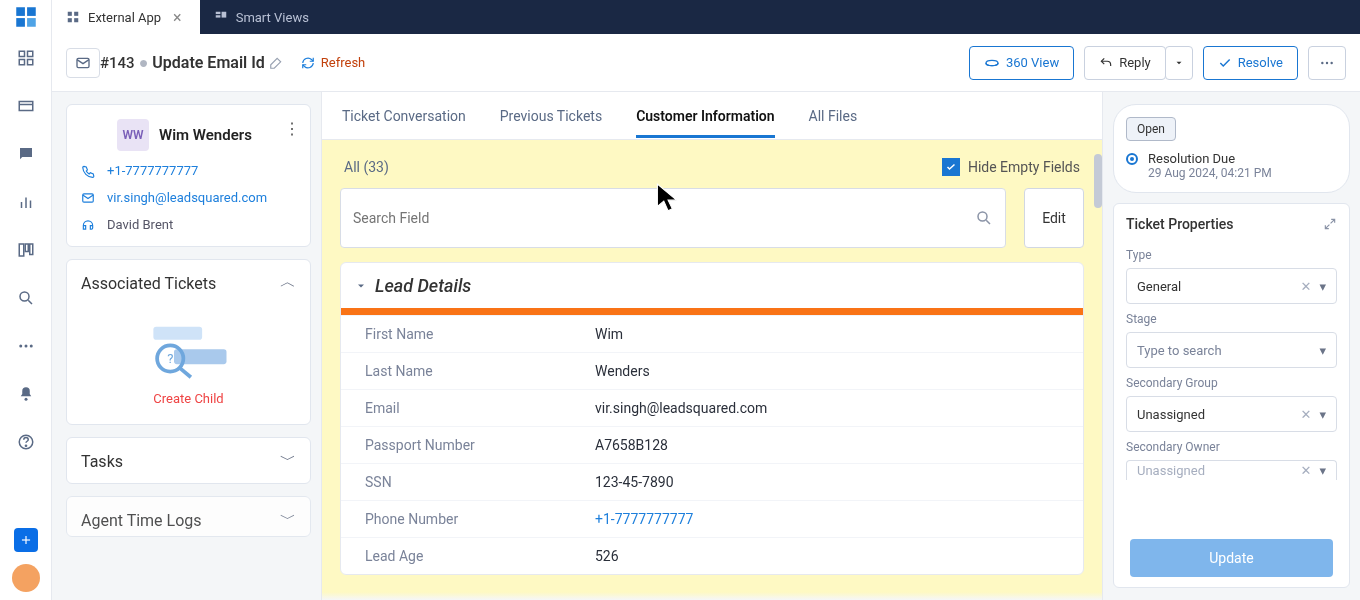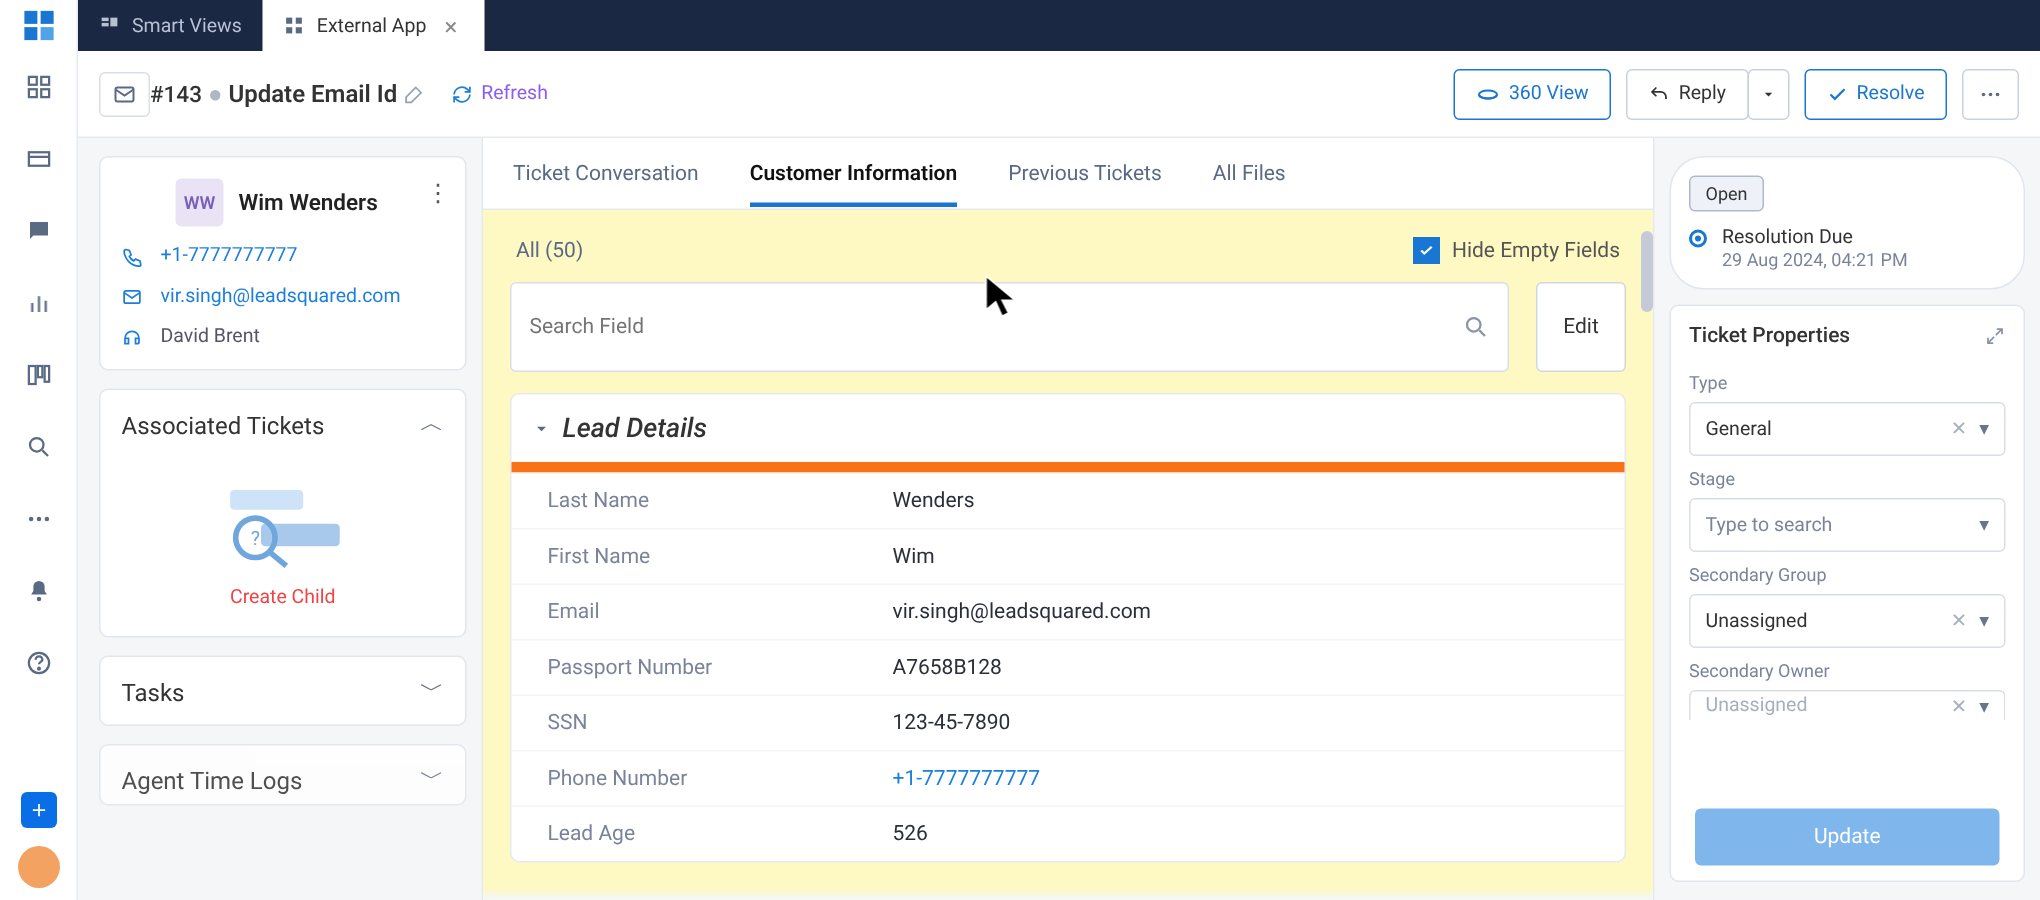--- a/index.html
+++ b/index.html
@@ -14,21 +14,21 @@
 .rail-spacer { flex: 1; }
 .rail-add { width: 24px; height: 24px; background: #0a6ee6; border-radius: 4px; color: #fff; display: flex; align-items: center; justify-content: center; margin-bottom: 12px; }
 .avatar-rail { width: 28px; height: 28px; border-radius: 50%; background: #f4a261; margin-bottom: 8px; }
 .main { position: absolute; left: 52px; right: 0; top: 34px; bottom: 0; display: flex; flex-direction: column; }
 .ticket-header { height: 58px; border-bottom: 1px solid #e6e9ef; display: flex; align-items: center; padding: 0 14px; }
 .mail-icon-box { width: 34px; height: 30px; border: 1px solid #d8dde6; border-radius: 4px; display: flex; align-items: center; justify-content: center; color: #5a6a85; }
 .ticket-id { font-size: 15px; color: #333; font-weight: 500; }
 .dot { color: #b0b6c2; margin: 0 4px; }
 .ticket-title { font-size: 16px; color: #333; font-weight: 600; }
 .edit-ico { color: #97a0b0; margin-left: 4px; }
-.refresh { display: flex; align-items: center; gap: 6px; color: #8b5cf6; font-size: 13px; margin-left: 8px; padding: 4px 10px; border-radius: 4px; cursor: pointer; }
+.refresh { display: flex; align-items: center; gap: 6px; color: #c2410c; font-size: 13px; margin-left: 8px; padding: 4px 10px; border-radius: 4px; cursor: pointer; }
 .head-spacer { flex: 1; }
 .btn { height: 34px; border: 1px solid #c9d1df; border-radius: 4px; padding: 0 14px; display: flex; align-items: center; gap: 6px; font-size: 13px; color: #333; background: #fff; cursor: pointer; }
 .btn.primary-outline { border-color: #1976d2; color: #1976d2; }
 .btn.dropdown-part { padding: 0 8px; margin-left: -1px; }
 .btn-group { display: flex; margin-left: 10px; }
 .body-row { flex: 1; display: flex; overflow: hidden; }
 .sidebar-left { width: 270px; padding: 12px 10px 12px 14px; overflow: hidden; border-right: 1px solid #e6e9ef; background: #f4f6f8; display:flex; flex-direction:column; gap:12px; }
 .card { background: #fff; border: 1px solid #e1e6ee; border-radius: 6px; }
 .contact-card { padding: 14px; position: relative; }
 .contact-row { display: flex; align-items: center; gap: 10px; margin-left: 36px; }
@@ -162,37 +162,37 @@
   <div class="rail-add">
       <svg viewBox="0 0 24 24" width="14" height="14" fill="#fff">
         <path d="M11 5h2v14h-2z"></path>
         <path d="M5 11h14v2H5z"></path>
       </svg>
     </div>
   <div class="avatar-rail"></div>
 </div>
 
 <div class="topbar" style="padding-left:52px;">
-  <div class="tab">
-    <svg viewBox="0 0 24 24" width="14" height="14" fill="#b8c0d4">
-        <rect x="3" y="3" width="8" height="4"></rect>
-        <rect x="3" y="9" width="8" height="4"></rect>
-        <rect x="13" y="3" width="8" height="10"></rect>
-      </svg>
-    <span>Smart Views</span>
-  </div>
   <div class="tab active">
     <svg viewBox="0 0 24 24" width="14" height="14" fill="#5a6a85">
         <rect x="3" y="3" width="7" height="7"></rect>
         <rect x="14" y="3" width="7" height="7"></rect>
         <rect x="3" y="14" width="7" height="7"></rect>
         <rect x="14" y="14" width="7" height="7"></rect>
       </svg>
     <span>External App</span>
     <span class="tab-close">×</span>
+  </div>
+  <div class="tab">
+    <svg viewBox="0 0 24 24" width="14" height="14" fill="#b8c0d4">
+        <rect x="3" y="3" width="8" height="4"></rect>
+        <rect x="3" y="9" width="8" height="4"></rect>
+        <rect x="13" y="3" width="8" height="10"></rect>
+      </svg>
+    <span>Smart Views</span>
   </div>
 </div>
 
 <div class="main">
 
   <div class="ticket-header">
     <div class="mail-icon-box">
       <svg viewBox="0 0 24 24" width="16" height="16" fill="none" stroke="#5a6a85" stroke-width="2">
           <rect x="3" y="5" width="18" height="14" rx="2"></rect>
           <path d="M3 7l9 6 9-6"></path>
@@ -315,27 +315,27 @@
         <div class="collapsible" style="padding-bottom:6px;">
           <span>Agent Time Logs</span>
           <span class="chev">﹀</span>
         </div>
       </div>
     </div>
 
     <div class="center">
       <div class="tabs-row" style="background:#fff;">
         <div class="ptab">Ticket Conversation</div>
+        <div class="ptab">Previous Tickets</div>
         <div class="ptab active">Customer Information</div>
-        <div class="ptab">Previous Tickets</div>
         <div class="ptab">All Files</div>
       </div>
       <div class="center-inner">
         <div class="filter-row">
-          <span class="all-count">All (50)</span>
+          <span class="all-count">All (33)</span>
           <div class="hide-empty">
             <span class="chk">
               <svg viewBox="0 0 24 24" width="12" height="12" fill="none" stroke="#fff" stroke-width="3">
                   <path d="M5 12l4 4L19 7"></path>
                 </svg>
             </span>
             <span>Hide Empty Fields</span>
           </div>
         </div>
         <div class="search-edit-row">
@@ -352,26 +352,26 @@
         </div>
 
         <div class="section">
           <div class="section-head">
             <svg viewBox="0 0 24 24" width="12" height="12" fill="#5a6a85">
                 <path d="M6 9l6 6 6-6z"></path>
               </svg>
             <span>Lead Details</span>
           </div>
           <div class="kv-row">
+              <div class="kv-label">First Name</div>
+              <div class="kv-val">Wim</div>
+            </div>
+          <div class="kv-row">
               <div class="kv-label">Last Name</div>
               <div class="kv-val">Wenders</div>
-            </div>
-          <div class="kv-row">
-              <div class="kv-label">First Name</div>
-              <div class="kv-val">Wim</div>
             </div>
           <div class="kv-row">
               <div class="kv-label">Email</div>
               <div class="kv-val">vir.singh@leadsquared.com</div>
             </div>
           <div class="kv-row">
               <div class="kv-label">Passport Number</div>
               <div class="kv-val">A7658B128</div>
             </div>
           <div class="kv-row">

